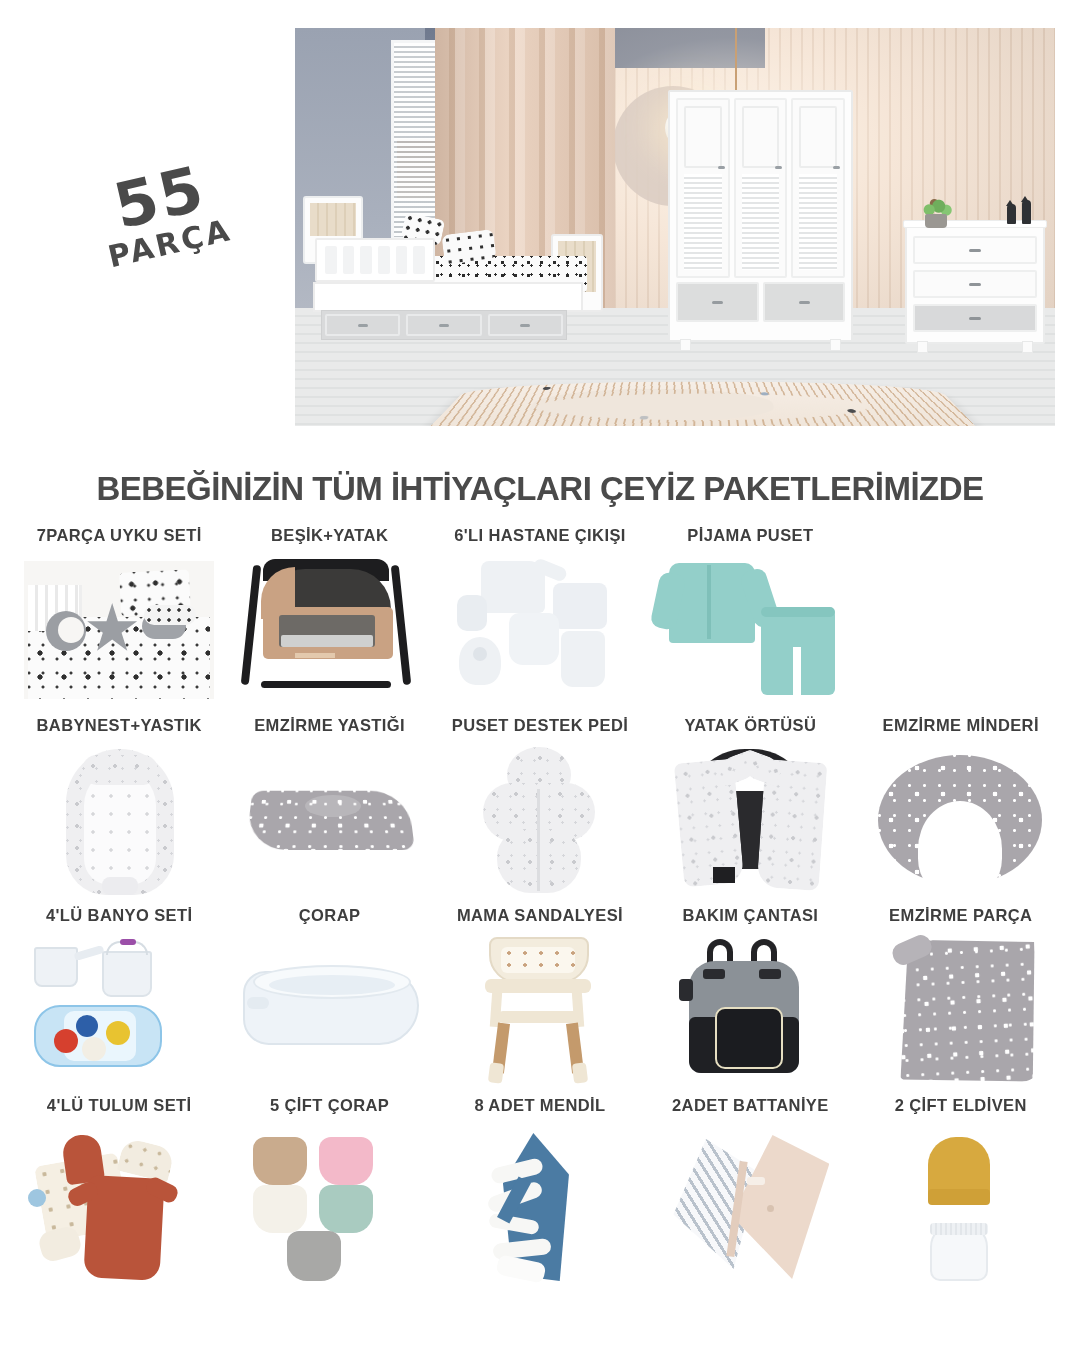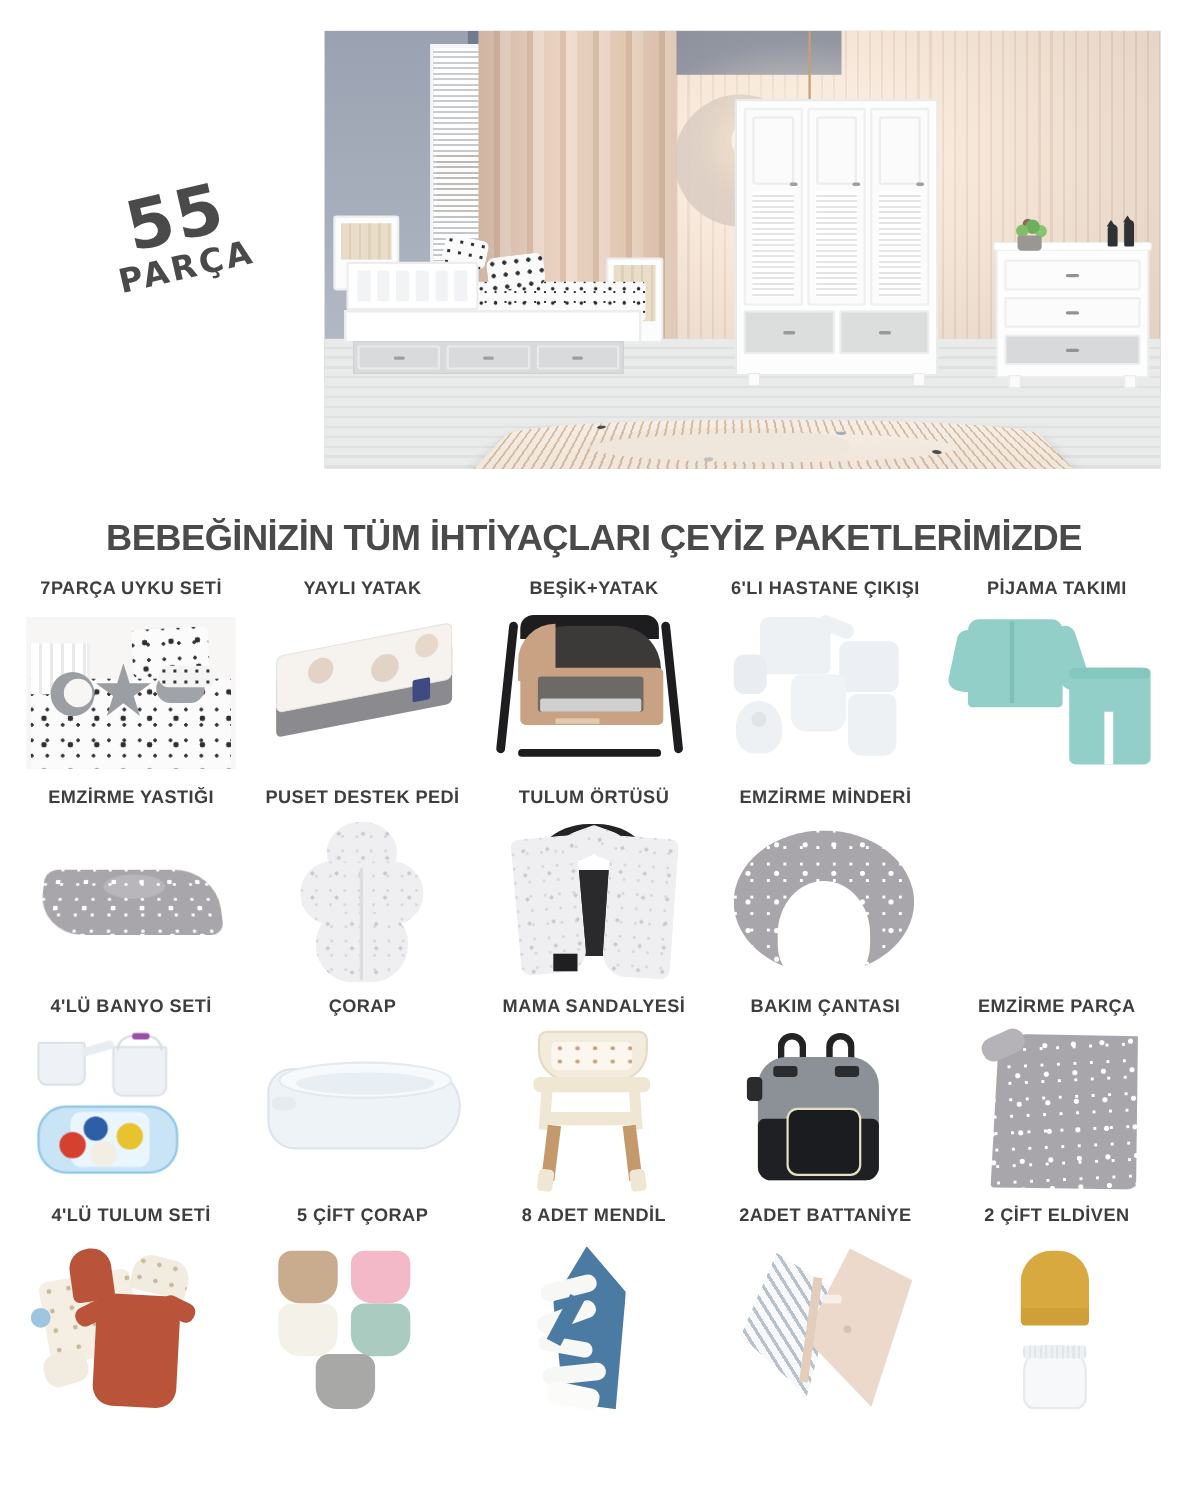--- a/index.html
+++ b/index.html
@@ -446,38 +446,20 @@
           <div class="sq rnd" style="left:34px;top:62px;width:26px;height:26px;background:#f7f6f4;"></div>
           <div class="sq" style="left:62px;top:48px;width:52px;height:52px;background:#9b9ea3;
                clip-path:polygon(50% 0%,61% 35%,98% 35%,68% 57%,79% 92%,50% 70%,21% 92%,32% 57%,2% 35%,39% 35%);"></div>
           <div class="sq" style="left:118px;top:58px;width:44px;height:26px;border-radius:13px;background:#a0a3a8;"></div>
           <div class="sq" style="left:120px;top:50px;width:52px;height:20px;border-radius:10px;background:#f4f4f4;
                background-image:radial-gradient(#333 1.5px,transparent 1.8px);background-size:10px 10px;"></div>
         </div>
       </div>
     </div>
 
-    <div class="pcell">
-      <div class="pcell-label">YAYLI YATAK</div>
-      <div class="pcell-img">
-        <div class="art">
-          <div class="sq" style="left:16px;top:44px;width:160px;height:56px;background:#8b8b8f;
-               transform:skewY(-11deg);border-radius:5px;"></div>
-          <div class="sq" style="left:16px;top:26px;width:160px;height:52px;
-               transform:skewY(-11deg);border-radius:6px;
-               background:#f6f2ee;
-               background-image:
-                 radial-gradient(circle at 25% 40%, #e2d3c6 0 11px, transparent 12px),
-                 radial-gradient(circle at 62% 58%, #e2d3c6 0 12px, transparent 13px),
-                 radial-gradient(circle at 86% 32%, #e6d8cb 0 10px, transparent 11px);
-               border:1px solid #e7e2dc;"></div>
-          <div class="sq" style="left:140px;top:62px;width:16px;height:20px;background:#3e4a82;border-radius:2px;transform:skewY(-11deg);"></div>
-        </div>
-      </div>
-    </div>
 
     <div class="pcell">
       <div class="pcell-label">BEŞİK+YATAK</div>
       <div class="pcell-img">
         <div class="art">
           <div class="sq" style="left:12px;top:10px;width:8px;height:120px;background:#1d1d1f;border-radius:4px;transform:rotate(6deg)"></div>
           <div class="sq" style="left:162px;top:10px;width:8px;height:120px;background:#1d1d1f;border-radius:4px;transform:rotate(-6deg)"></div>
           <div class="sq" style="left:26px;top:126px;width:130px;height:7px;background:#1d1d1f;border-radius:4px;"></div>
           <div class="sq" style="left:28px;top:4px;width:126px;height:22px;background:#1d1d1f;border-radius:12px 12px 0 0;"></div>
           <div class="sq" style="left:30px;top:14px;width:126px;height:46px;background:#3b3a39;border-radius:40px 40px 0 0;"></div>
@@ -500,37 +482,49 @@
           <div class="sq" style="left:108px;top:28px;width:54px;height:46px;background:#eceff3;border-radius:8px;"></div>
           <div class="sq" style="left:64px;top:58px;width:50px;height:52px;background:#f0f3f6;border-radius:10px 10px 14px 14px;"></div>
           <div class="sq" style="left:14px;top:82px;width:42px;height:48px;background:#eef1f4;border-radius:50% 50% 40% 40%;"></div>
           <div class="sq rnd" style="left:28px;top:92px;width:14px;height:14px;background:#dfe4e9;"></div>
           <div class="sq" style="left:116px;top:76px;width:44px;height:56px;background:#eef1f4;border-radius:8px 8px 12px 12px;"></div>
         </div>
       </div>
     </div>
 
     <div class="pcell">
-      <div class="pcell-label">PİJAMA TAKIMI</div>
+      <div class="pcell-label">PİJAMA PUSET</div>
       <div class="pcell-img">
         <div class="art">
           <div class="sq" style="left:14px;top:8px;width:86px;height:80px;background:#93cfc9;border-radius:10px 10px 4px 4px;"></div>
           <div class="sq" style="left:0px;top:18px;width:26px;height:56px;background:#93cfc9;border-radius:10px;transform:rotate(12deg)"></div>
           <div class="sq" style="left:92px;top:14px;width:26px;height:58px;background:#93cfc9;border-radius:10px;transform:rotate(-18deg)"></div>
           <div class="sq" style="left:52px;top:10px;width:4px;height:74px;background:#7fc0b9;"></div>
           <div class="sq" style="left:106px;top:52px;width:74px;height:88px;background:#93cfc9;border-radius:8px 8px 6px 6px;"></div>
           <div class="sq" style="left:138px;top:92px;width:8px;height:48px;background:#ffffff;"></div>
           <div class="sq" style="left:106px;top:52px;width:74px;height:10px;background:#85c6bf;border-radius:6px;"></div>
         </div>
       </div>
     </div>
   </div>
 
   <div class="prow r2">
 
+    <div class="pcell">
+      <div class="pcell-label">BABYNEST+YASTIK</div>
+      <div class="pcell-img">
+        <div class="art">
+          <div class="sq stars-gray" style="left:42px;top:4px;width:108px;height:146px;border-radius:54px 54px 40px 40px;"></div>
+          <div class="sq" style="left:60px;top:24px;width:72px;height:116px;background:#fbfbfc;border-radius:36px 36px 26px 26px;
+               background-image:radial-gradient(circle,#d6d7da 1.5px,transparent 1.8px);background-size:18px 18px;"></div>
+          <div class="sq stars-gray" style="left:58px;top:10px;width:76px;height:30px;border-radius:16px;"></div>
+          <div class="sq" style="left:78px;top:132px;width:36px;height:18px;background:#ececef;border-radius:8px;"></div>
+        </div>
+      </div>
+    </div>
 
     <div class="pcell">
       <div class="pcell-label">EMZİRME YASTIĞI</div>
       <div class="pcell-img">
         <div class="art">
           <div class="sq stars-white-on-gray" style="left:14px;top:42px;width:162px;height:64px;
                border-radius:12px 40px 12px 40px; transform:perspective(260px) rotateX(22deg);"></div>
           <div class="sq" style="left:70px;top:50px;width:56px;height:22px;background:rgba(255,255,255,.18);border-radius:50%;"></div>
         </div>
       </div>
@@ -542,21 +536,21 @@
         <div class="art">
           <div class="sq stars-gray" style="left:62px;top:2px;width:64px;height:56px;border-radius:50%;"></div>
           <div class="sq stars-gray" style="left:38px;top:38px;width:112px;height:58px;border-radius:30px;"></div>
           <div class="sq stars-gray" style="left:52px;top:84px;width:84px;height:64px;border-radius:28px 28px 34px 34px;"></div>
           <div class="sq" style="left:92px;top:44px;width:3px;height:102px;background:#dcdde0;"></div>
         </div>
       </div>
     </div>
 
     <div class="pcell">
-      <div class="pcell-label">TULUM ÖRTÜSÜ</div>
+      <div class="pcell-label">YATAK ÖRTÜSÜ</div>
       <div class="pcell-img">
         <div class="art">
           <div class="sq" style="left:34px;top:4px;width:120px;height:56px;border:7px solid #232326;border-radius:60px 60px 0 0;border-bottom:none;"></div>
           <div class="sq" style="left:60px;top:46px;width:70px;height:78px;background:#2a2a2d;border-radius:6px;"></div>
           <div class="sq stars-gray" style="left:24px;top:16px;width:60px;height:124px;border-radius:8px 0 20px 10px;transform:rotate(-5deg)"></div>
           <div class="sq stars-gray" style="left:106px;top:16px;width:62px;height:128px;border-radius:0 8px 10px 22px;transform:rotate(4deg)"></div>
           <div class="sq stars-gray" style="left:64px;top:10px;width:38px;height:26px;border-radius:50% 10% 50% 10%;transform:rotate(-20deg)"></div>
           <div class="sq stars-gray" style="left:88px;top:10px;width:38px;height:26px;border-radius:10% 50% 10% 50%;transform:rotate(20deg)"></div>
           <div class="sq" style="left:58px;top:122px;width:22px;height:16px;background:#1f1f22;"></div>
         </div>

